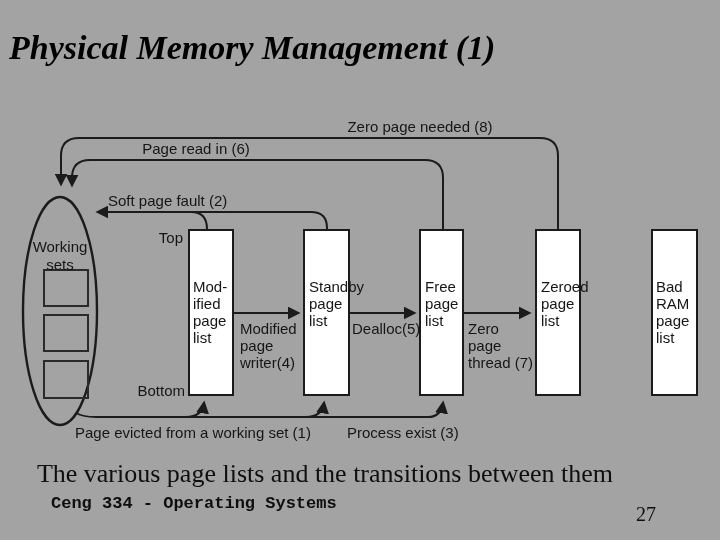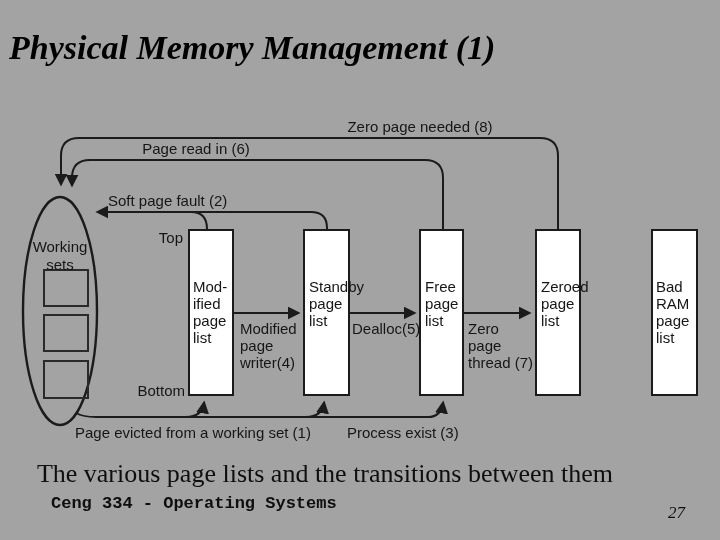--- a/index.html
+++ b/index.html
@@ -57,26 +57,25 @@
     left: 51px;
     top: 494px;
     font-family: Liberation Mono, monospace;
     font-size: 17px;
     font-weight: bold;
     color: #0e0e0e;
     white-space: nowrap;
   }
   .page-number {
     position: absolute;
-    left: 668px;
+    left: 636px;
     top: 503px;
     font-family: "Liberation Serif", serif;
-    font-size: 17px;
+    font-size: 20px;
     color: #0e0e0e;
-    font-style: italic;
   }
 </style>
 </head>
 <body>
 
 <div class="slide">
 
   <div class="title">Physical Memory Management (1)</div>
 
   <svg class="diagram-svg" viewBox="0 0 720 540" xmlns="http://www.w3.org/2000/svg">

